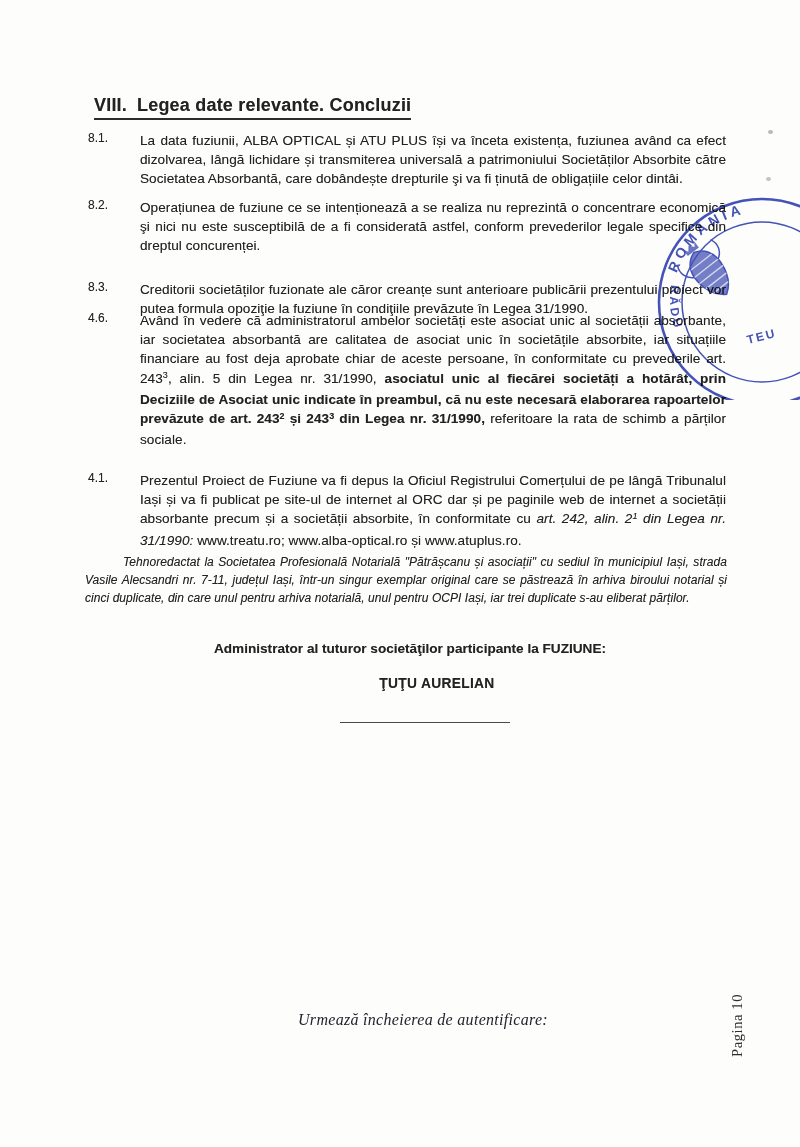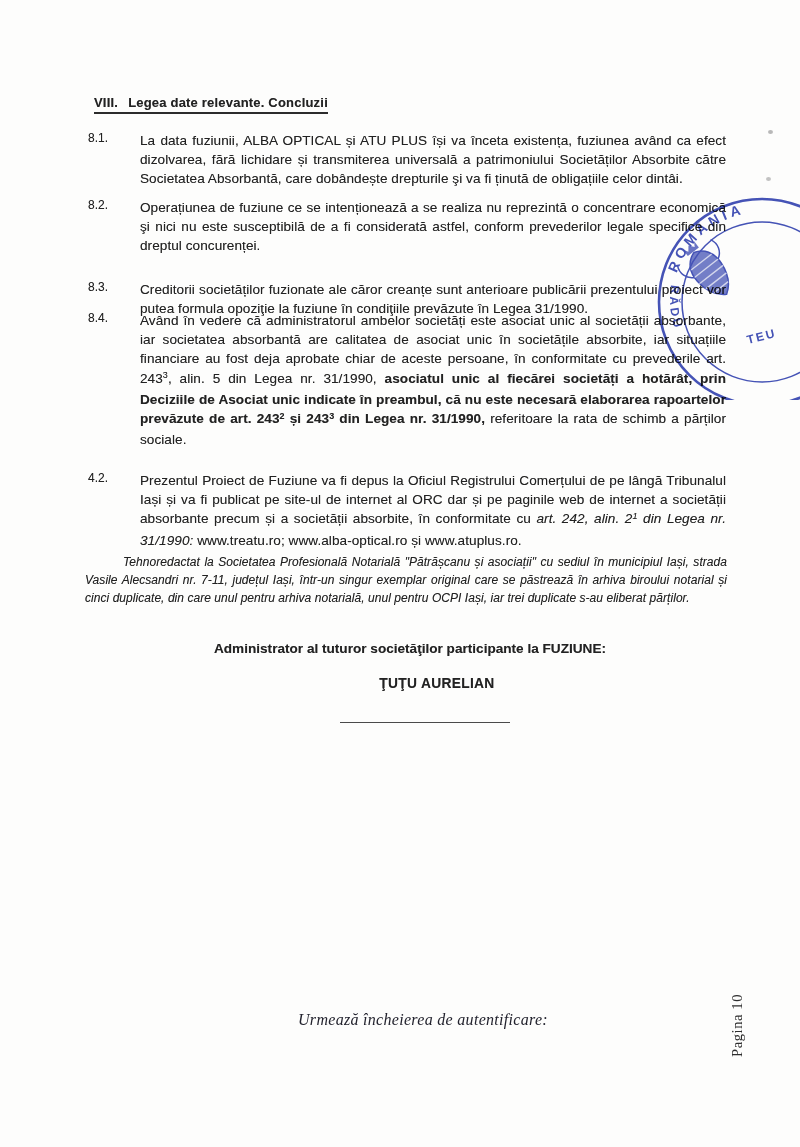--- a/index.html
+++ b/index.html
@@ -5,21 +5,21 @@
   html,body{margin:0;padding:0;background:#9a9a9a;}
   .page{
     position:relative;width:800px;height:1147px;margin:0 auto;
     background:#fdfdfc;overflow:hidden;
     font-family:"Liberation Sans",sans-serif;color:#222;
   }
   .soft{text-shadow:0 0 .5px rgba(45,45,45,.4);}
   
   .heading{
     position:absolute;left:94px;top:95px;
-    font-size:13px;font-weight:700;letter-spacing:.2px;
+    font-size:18px;font-weight:700;letter-spacing:.2px;
     border-bottom:2px solid #2c2c2c;padding-bottom:2px;
     display:inline-flex;white-space:nowrap;
   }
   .heading .hnum{margin-right:10px;}
   
   .item{position:absolute;left:88px;width:638px;}
   .item .num{position:absolute;left:0;top:0;font-size:12px;}
   .item .body{
     margin-left:52px;text-align:justify;
     font-size:13.6px;line-height:19.2px;letter-spacing:.05px;
@@ -65,48 +65,48 @@
 <div class="page">
 
   <div class="heading soft">
     <span class="hnum">VIII.</span>
     <span>Legea date relevante. Concluzii</span>
   </div>
 
   <div class="item" style="top:131px">
     <span class="num soft">8.1.</span>
     <div class="body soft">
-      <span>La data fuziunii, ALBA OPTICAL și ATU PLUS își va înceta existența, fuziunea având ca efect dizolvarea, fără lichidare și transmiterea universală a patrimoniului Societăților Absorbite către Societatea Absorbantă, care dobândește drepturile şi va fi ținută de obligațiile celor dintâi.</span>
+      <span>La data fuziunii, ALBA OPTICAL și ATU PLUS își va înceta existența, fuziunea având ca efect dizolvarea, lângă lichidare și transmiterea universală a patrimoniului Societăților Absorbite către Societatea Absorbantă, care dobândește drepturile şi va fi ținută de obligațiile celor dintâi.</span>
     </div>
   </div>
 
   <div class="item" style="top:198px">
     <span class="num soft">8.2.</span>
     <div class="body soft">
       <span>Operațiunea de fuziune ce se intenționează a se realiza nu reprezintă o concentrare economică şi nici nu este susceptibilă de a fi considerată astfel, conform prevederilor legale specifice din dreptul concurenței.</span>
     </div>
   </div>
 
   <div class="item" style="top:280px">
     <span class="num soft">8.3.</span>
     <div class="body soft">
       <span>Creditorii societăților fuzionate ale căror creanțe sunt anterioare publicării prezentului proiect vor putea formula opoziţie la fuziune în condiţiile prevăzute în Legea 31/1990.</span>
     </div>
   </div>
 
   <div class="item" style="top:311px">
-    <span class="num soft">8.4.</span>
+    <span class="num soft">4.6.</span>
     <div class="body soft">
       <span>Având în vedere că administratorul ambelor societăți este asociat unic al societății absorbante, iar societatea absorbantă are calitatea de asociat unic în societățile absorbite, iar situațiile financiare au fost deja aprobate chiar de aceste persoane, în conformitate cu prevederile art. 243</span><span class="sup">3</span><span>, alin. 5 din Legea nr. 31/1990, </span><span class="b">asociatul unic al fiecărei societăți a hotărât, prin Deciziile de Asociat unic indicate în preambul, că nu este necesară elaborarea rapoartelor prevăzute de art. 243</span><span class="b sup">2</span><span class="b"> și 243</span><span class="b sup">3</span><span class="b"> din Legea nr. 31/1990,</span><span> referitoare la rata de schimb a părților sociale.</span>
     </div>
   </div>
 
 
   <div class="item" style="top:471px">
-    <span class="num soft">4.2.</span>
+    <span class="num soft">4.1.</span>
     <div class="body soft">
       <span>Prezentul Proiect de Fuziune va fi depus la Oficiul Registrului Comerțului de pe lângă Tribunalul Iași și va fi publicat pe site-ul de internet al ORC dar și pe paginile web de internet a societății absorbante precum și a societății absorbite, în conformitate cu </span><span class="i">art. 242, alin. 2</span><span class="i sup">1</span><span class="i"> din Legea nr. 31/1990:</span><span> www.treatu.ro; www.alba-optical.ro și www.atuplus.ro.</span>
     </div>
   </div>
 
   <div class="closing soft">Tehnoredactat la Societatea Profesională Notarială "Pătrășcanu și asociații" cu sediul în municipiul Iași, strada Vasile Alecsandri nr. 7-11, județul Iași, într-un singur exemplar original care se păstrează în arhiva biroului notarial și cinci duplicate, din care unul pentru arhiva notarială, unul pentru OCPI Iași, iar trei duplicate s-au eliberat părților.</div>
 
   <div class="center-line admin-heading soft">Administrator al tuturor societăţilor participante la FUZIUNE:</div>
   <div class="center-line admin-name soft">ŢUŢU AURELIAN</div>
 

